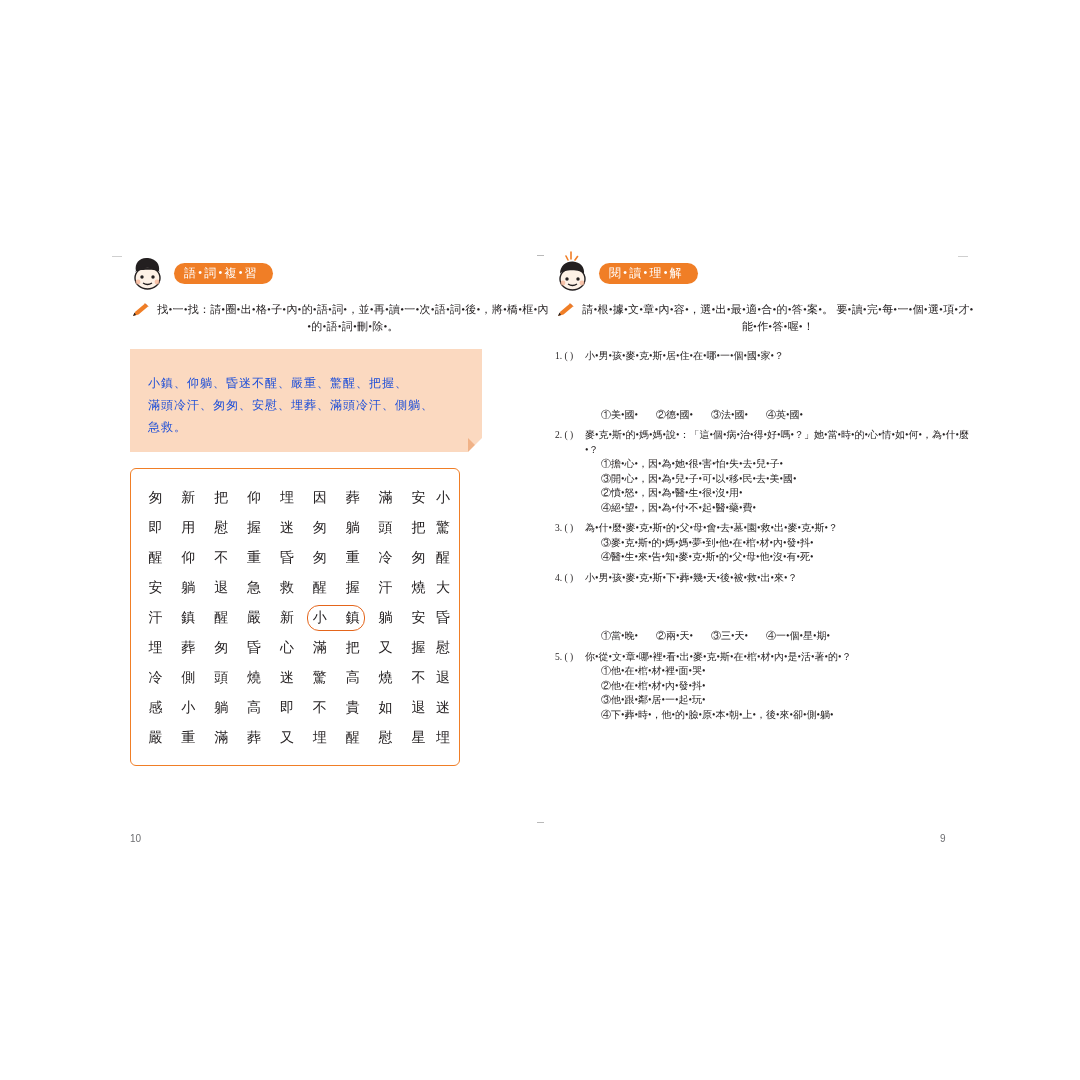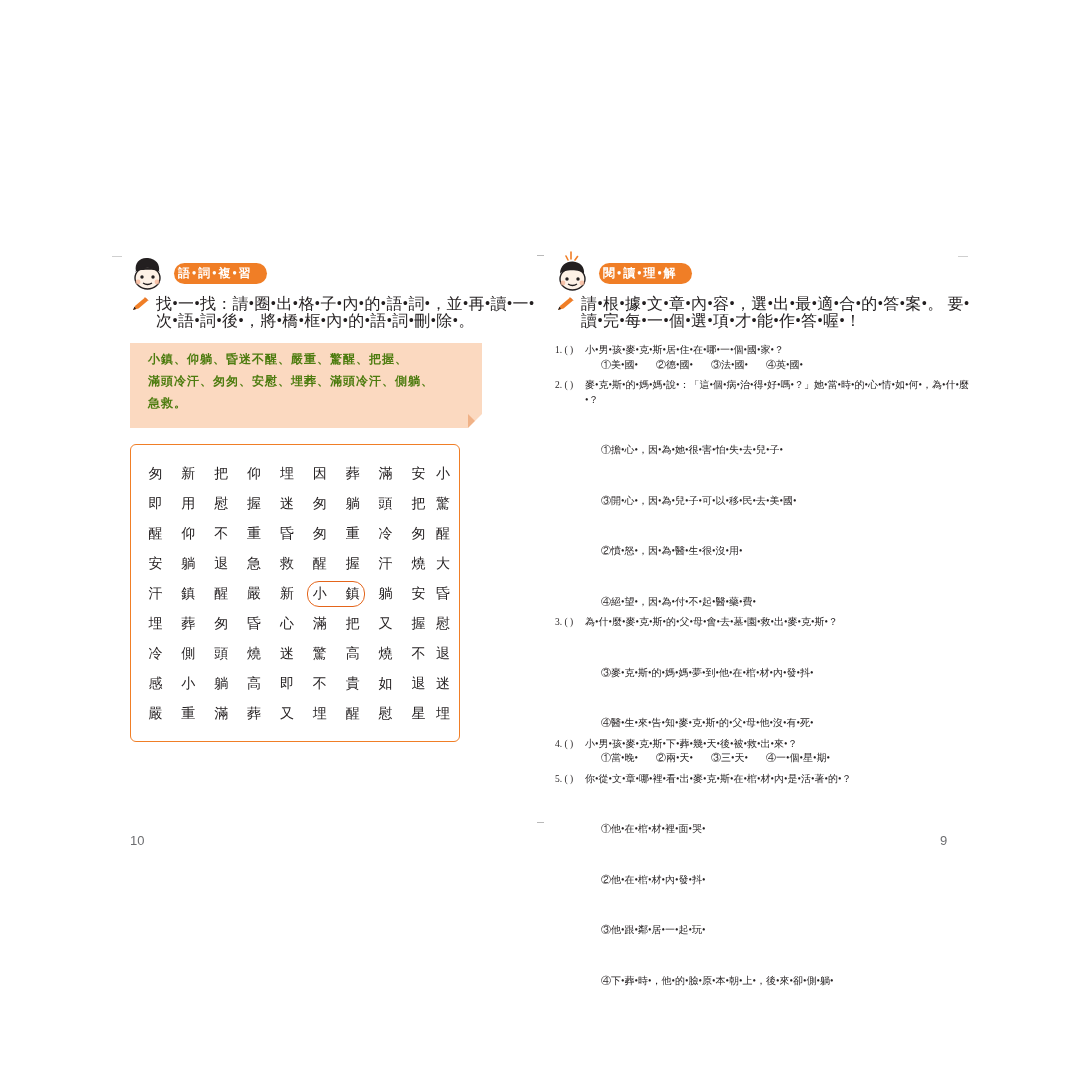--- a/index.html
+++ b/index.html
@@ -43,63 +43,64 @@
   .mascot {
     position: absolute;
     left: 0; top: 0;
     width: 46px; height: 40px;
   }
   .mascot svg { display: block; }
   .pill {
     position: absolute;
     left: 44px; top: 8px;
     height: 21px;
-    padding: 0 14px 0 4px;
+    padding: 0 14px 0 10px;
     background: #f07e26;
     border-radius: 11px;
     color: #ffffff;
     font-size: 12px;
     line-height: 21px;
     letter-spacing: 2px;
-    font-weight: bold;
+    font-weight: normal;
     white-space: nowrap;
   }
   .sparks {
     position: absolute;
     left: 10px; top: -6px;
     width: 30px; height: 16px;
   }
 
   
   .instr {
     position: relative;
-    margin-top: 0;
+    margin-top: 6px;
     padding-left: 26px;
-    font-size: 16px;
+    font-size: 11px;
     line-height: 17px;
     color: #231f20;
     letter-spacing: .2px;
+    text-align: center;
   }
   .pencil {
     position: absolute;
     left: 2px; top: 1px;
     width: 18px; height: 16px;
   }
 
   
   .wordbank {
     margin-top: 14px;
     position: relative;
     width: 318px;
     background: #fbd9c0;
-    padding: 5px 16px 14px 18px;
+    padding: 23px 16px 14px 18px;
     font-size: 12px;
     line-height: 22px;
-    font-weight: bold;
-    color: #4d7c0f;
+    font-weight: normal;
+    color: #1d4ed8;
     letter-spacing: 1px;
   }
   .wordbank .corner {
     position: absolute;
     right: 0; bottom: 0;
     width: 0; height: 0;
     border-left: 14px solid transparent;
     border-bottom: 14px solid #ffffff;
   }
   .wordbank .corner2 {
@@ -157,27 +158,27 @@
     margin-bottom: 6px;
     padding-left: 30px;
   }
   .qnum {
     position: absolute;
     left: 0; top: 0;
     width: 28px;
     font-size: 9.5px;
   }
   .qtext { display: block; }
-  .opt { display: block; padding-left: 16px; margin-top: 36px; }
-  .optrow { display: block; padding-left: 16px; }
+  .opt { display: block; padding-left: 16px; }
+  .optrow { display: block; padding-left: 16px; margin-top: 44px; }
   .optrow span { margin-right: 18px; }
 
   .pageno {
     position: absolute;
-    font-size: 13px;
+    font-size: 10px;
     color: #6d6e71;
     font-family: "Liberation Sans", sans-serif;
   }
   .pageno.l { left: 130px; top: 833px; }
   .pageno.r { left: 940px; top: 833px; }
   .tick {
     position: absolute;
     width: 7px; height: 1px;
     background: #b9b9b9;
   }

